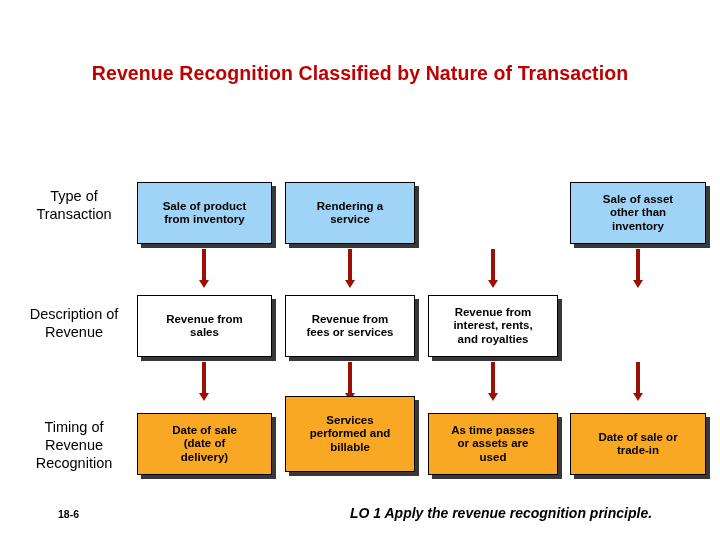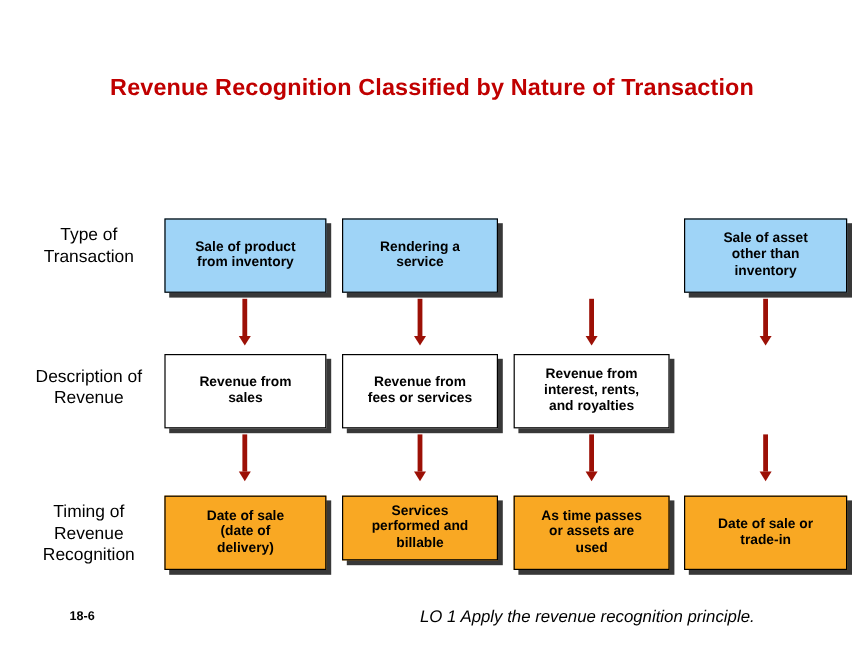--- a/index.html
+++ b/index.html
@@ -97,21 +97,21 @@
     font-weight: bold;
     color: #000000;
     margin-left: 40px;
   }
   #footer-note {
     position: absolute;
     left: 350px;
     top: 505px;
     font-size: 14px;
     font-style: italic;
-    font-weight: normal;
+    font-weight: bold;
     color: #000000;
     white-space: nowrap;
   }
 </style>
 </head>
 <body>
 
 <div id="slide">
 
   <div id="title">Revenue Recognition Classified by Nature of Transaction</div>
@@ -204,21 +204,21 @@
     <div class="head" style="top:31px;"></div>
   </div>
 
   <div class="cell orange" style="left:137px; top:413px; width:135px; height:62px;">
     <div>
       <span>Date of sale</span>
       <span>(date of</span>
       <span>delivery)</span>
     </div>
   </div>
-  <div class="cell orange" style="left:285px; top:413px; width:130px; height:54px;align-items:center;">
+  <div class="cell orange" style="left:285px; top:396px; width:130px; height:76px;align-items:center;">
     <div>
       <span>Services</span>
       <span>performed and</span>
       <span>billable</span>
     </div>
   </div>
   <div class="cell orange" style="left:428px; top:413px; width:130px; height:62px;">
     <div>
       <span>As time passes</span>
       <span>or assets are</span>

